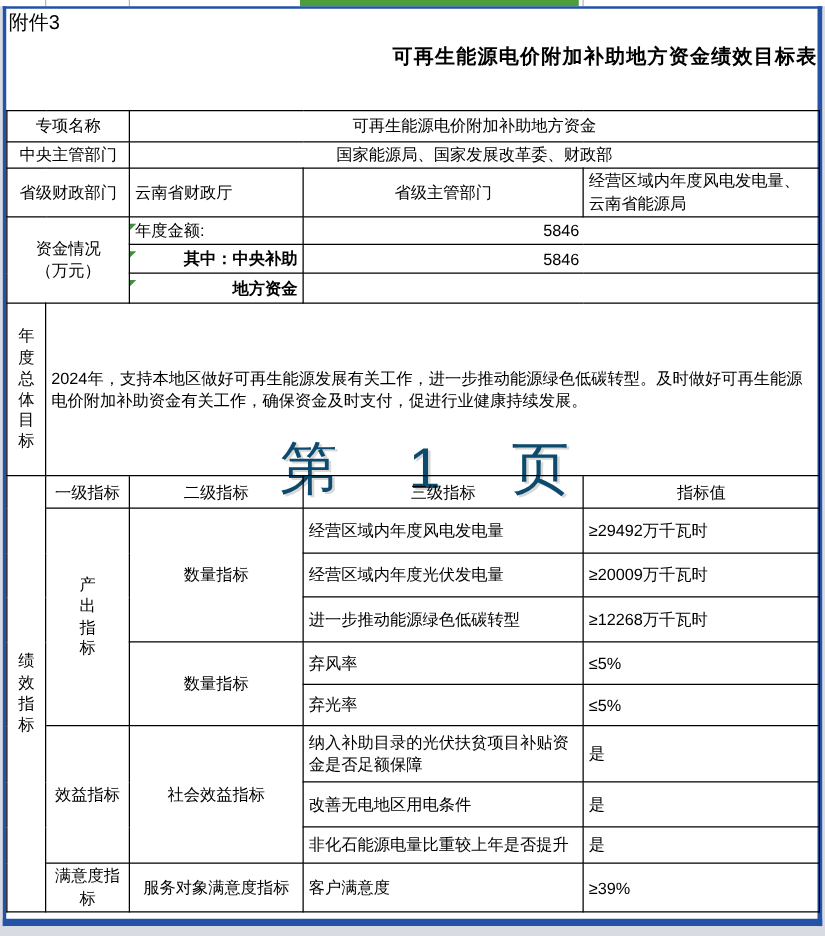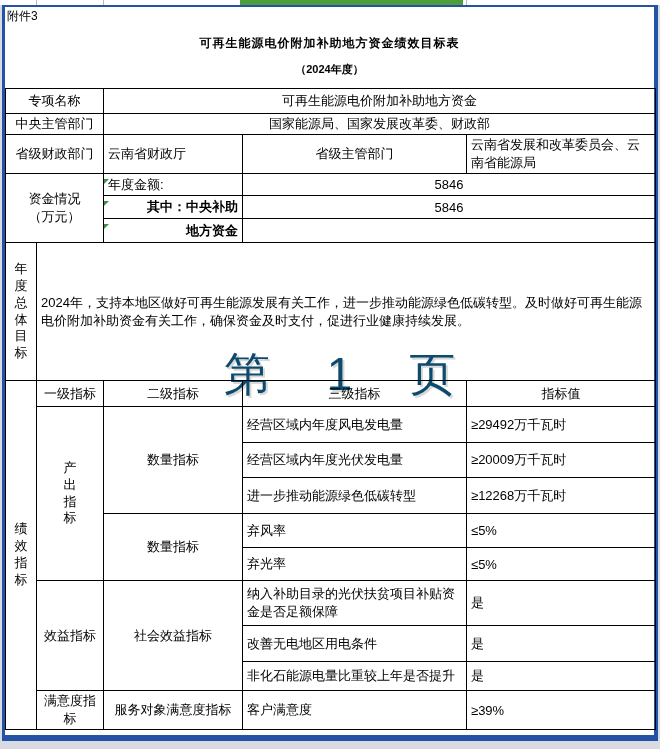--- a/index.html
+++ b/index.html
@@ -15,22 +15,22 @@
   .frame-top    { position:absolute; left:2px;  top:5px;   width:656px; height:2px; background:#2453a6; }
   .frame-left   { position:absolute; left:2px;  top:5px;   width:3px;  height:736px; background:#2453a6; }
   .frame-right  { position:absolute; left:654px; top:5px;  width:4px;  height:736px; background:#2453a6; }
   .frame-bottom { position:absolute; left:2px;  top:735px; width:656px; height:6px; background:#2453a6; }
   .outside-left   { position:absolute; left:0; top:5px; width:2px; height:744px; background:#d8dce2; }
   .outside-right  { position:absolute; left:658px; top:5px; width:2px; height:744px; background:#d8dce2; }
   .outside-bottom { position:absolute; left:0; top:741px; width:660px; height:8px; background:#d8dce2; }
 
   
   .titleblock { position:absolute; left:5px; top:7px; width:649px; height:91px; }
-  .attachment { position:absolute; left:2px; top:1px; font-size:12px; }
-  .doc-title  { text-align:center; margin-top:28px; font-size:12px; font-weight:bold; letter-spacing:1px; }
+  .attachment { position:absolute; left:2px; top:1px; font-size:16px; }
+  .doc-title  { text-align:right; margin-top:28px; font-size:16px; font-weight:bold; letter-spacing:1px; }
   .doc-subtitle { text-align:center; margin-top:10px; font-size:11px; font-weight:bold; }
 
   
   .watermark {
     position:absolute; left:224px; top:344px; z-index:1;
     font-size:46px; letter-spacing:22px; color:#0c4a6e;
     text-shadow:2px 2px 0 #d8d8d8; white-space:nowrap;
   }
 
   
@@ -69,21 +69,20 @@
   <div class="frame-left"></div>
   <div class="frame-right"></div>
   <div class="frame-bottom"></div>
   <div class="outside-left"></div>
   <div class="outside-right"></div>
   <div class="outside-bottom"></div>
 
   <div class="titleblock">
     <div class="attachment">附件3</div>
     <div class="doc-title">可再生能源电价附加补助地方资金绩效目标表</div>
-    <div class="doc-subtitle">（2024年度）</div>
   </div>
 
   <div class="watermark">第 1 页</div>
 
   <table class="main">
     <colgroup>
       <col style="width:31px">
         <col style="width:67px">
         <col style="width:139px">
         <col style="width:224px">
@@ -95,21 +94,21 @@
         <td colspan="3" class="c">可再生能源电价附加补助地方资金</td>
       </tr>
       <tr style="height:19px">
         <td colspan="2" class="c">中央主管部门</td>
         <td colspan="3" class="c">国家能源局、国家发展改革委、财政部</td>
       </tr>
       <tr style="height:36px">
         <td colspan="2" class="c">省级财政部门</td>
         <td class="l">云南省财政厅</td>
         <td class="c">省级主管部门</td>
-        <td class="l">云南省发展和改革委员会、云南省能源局</td>
+        <td class="l">经营区域内年度风电发电量、云南省能源局</td>
       </tr>
       <tr style="height:22px">
         <td colspan="2" rowspan="3" class="c prewrap">资金情况
 （万元）</td>
         <td class="l">年度金额:</td>
         <td colspan="2" class="c">5846</td>
       </tr>
       <tr style="height:23px">
         <td class="r">其中：中央补助</td>
         <td colspan="2" class="c">5846</td>

